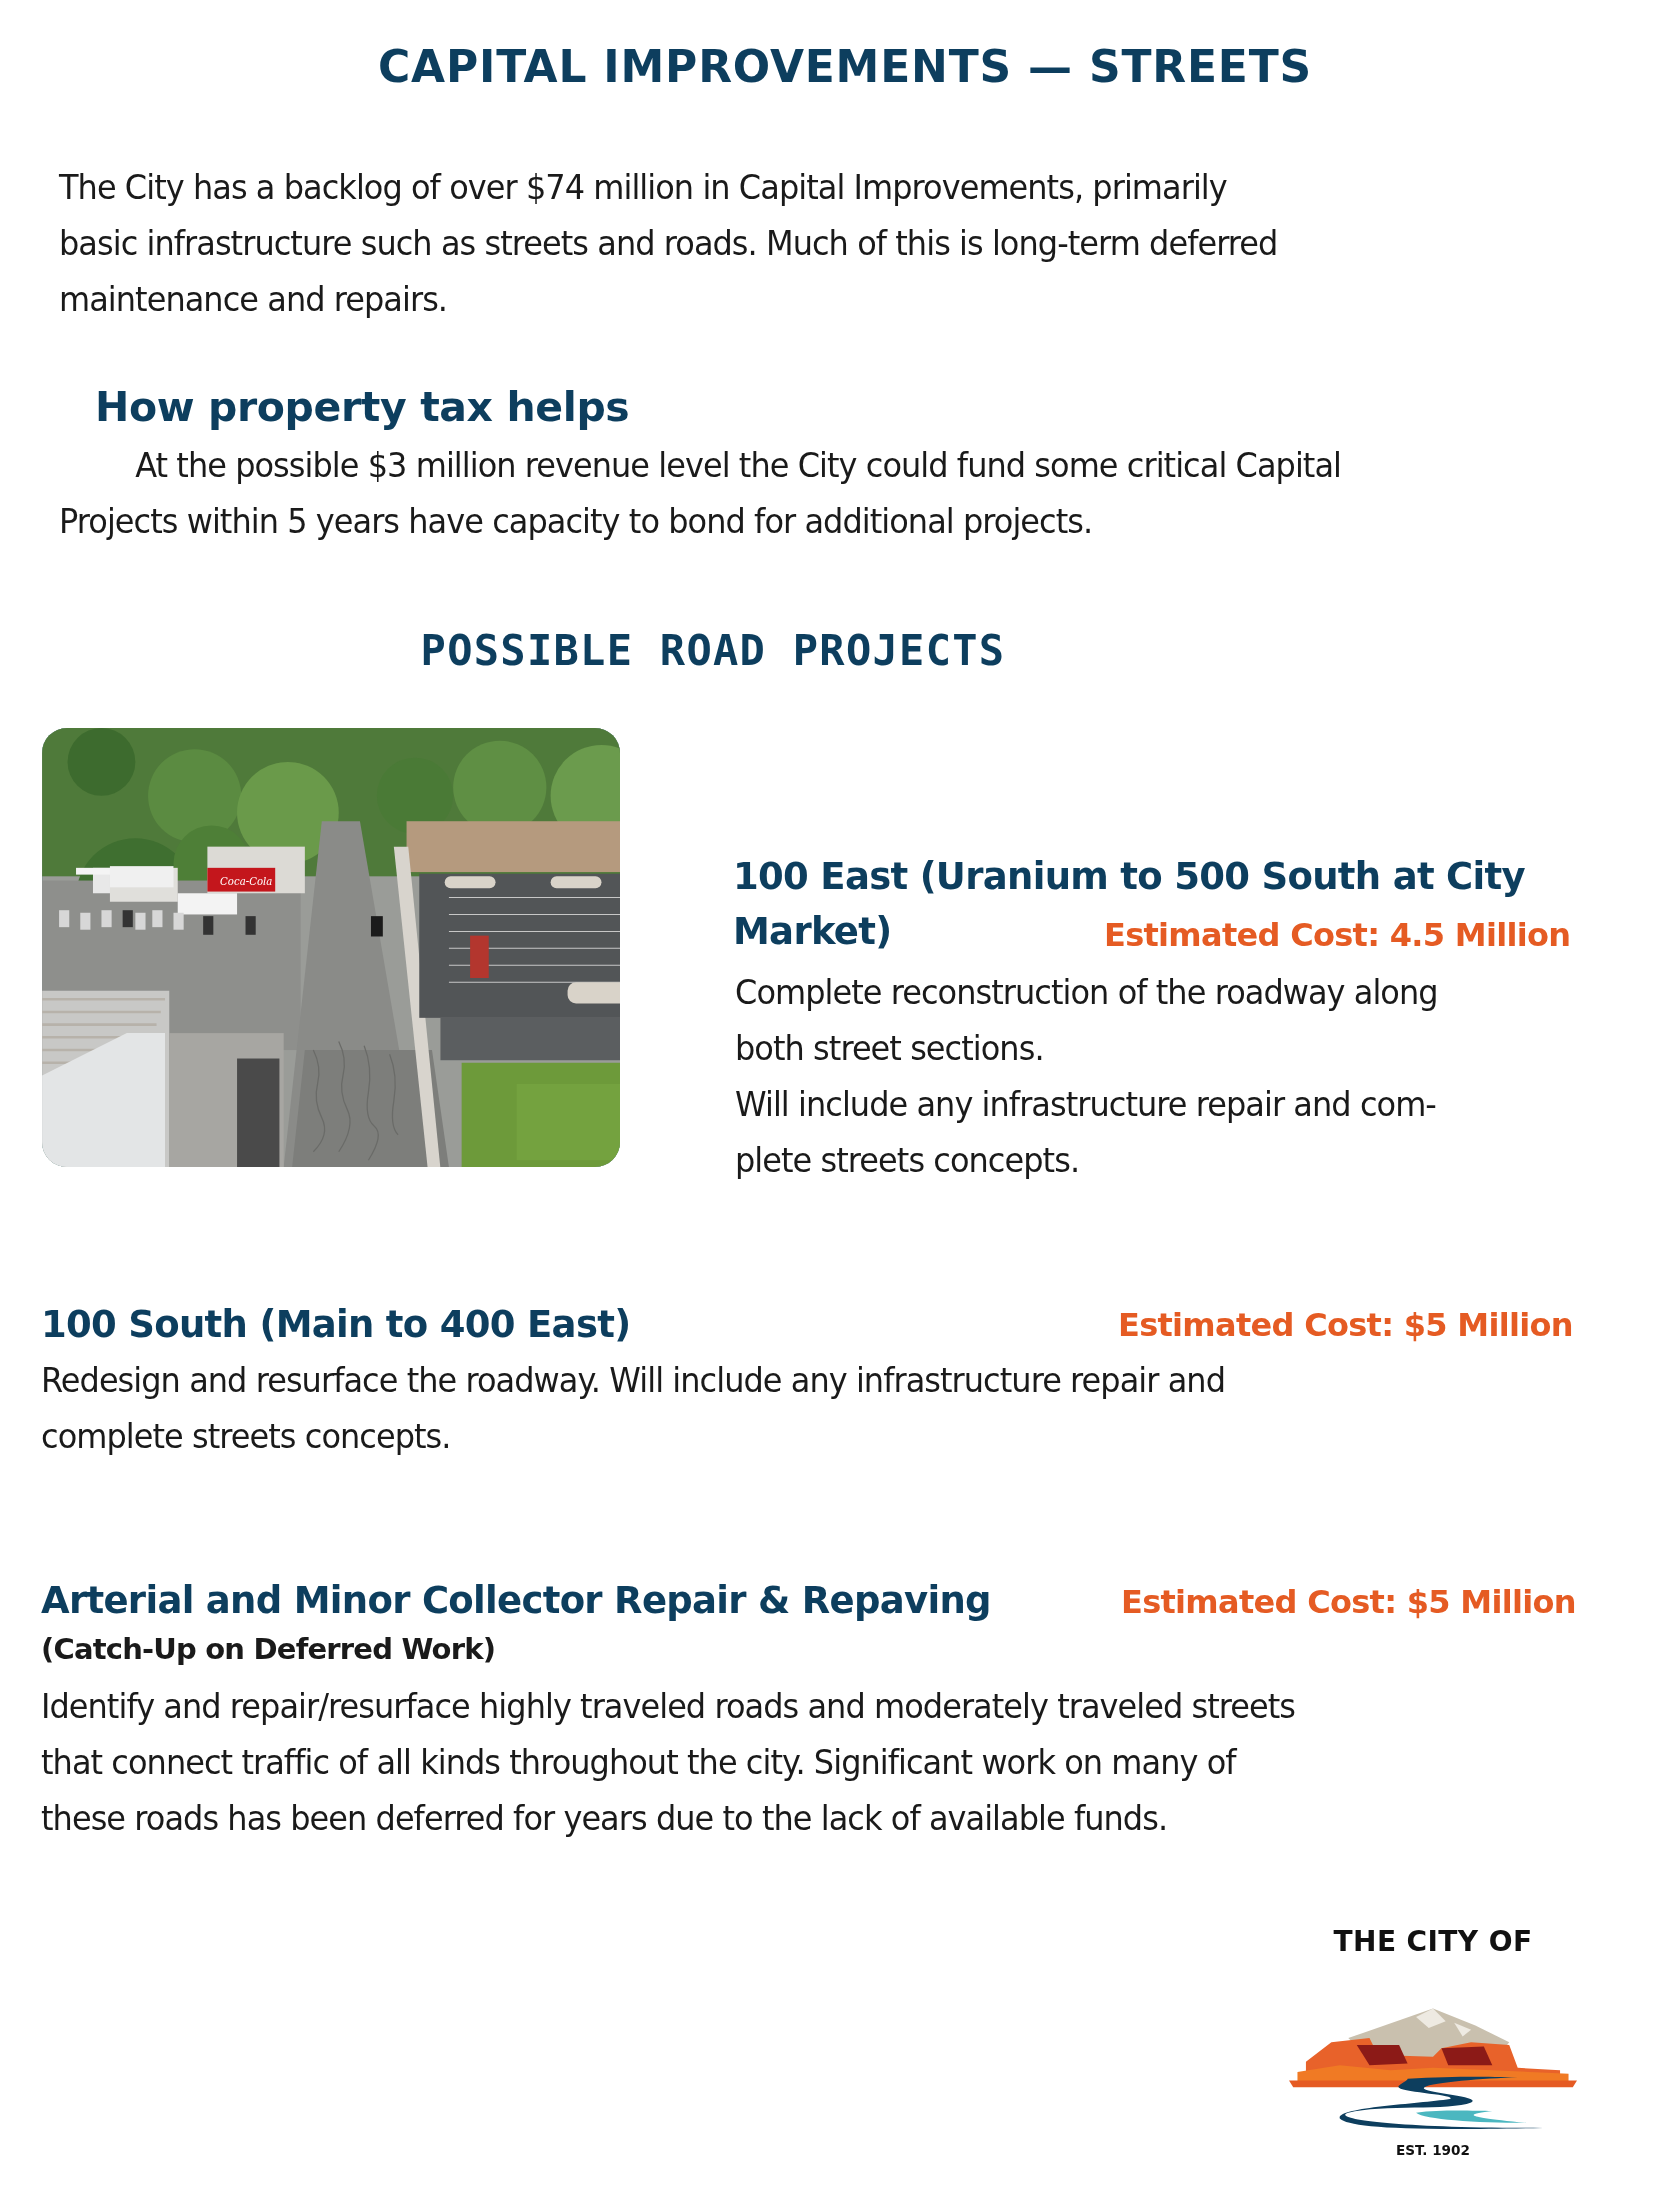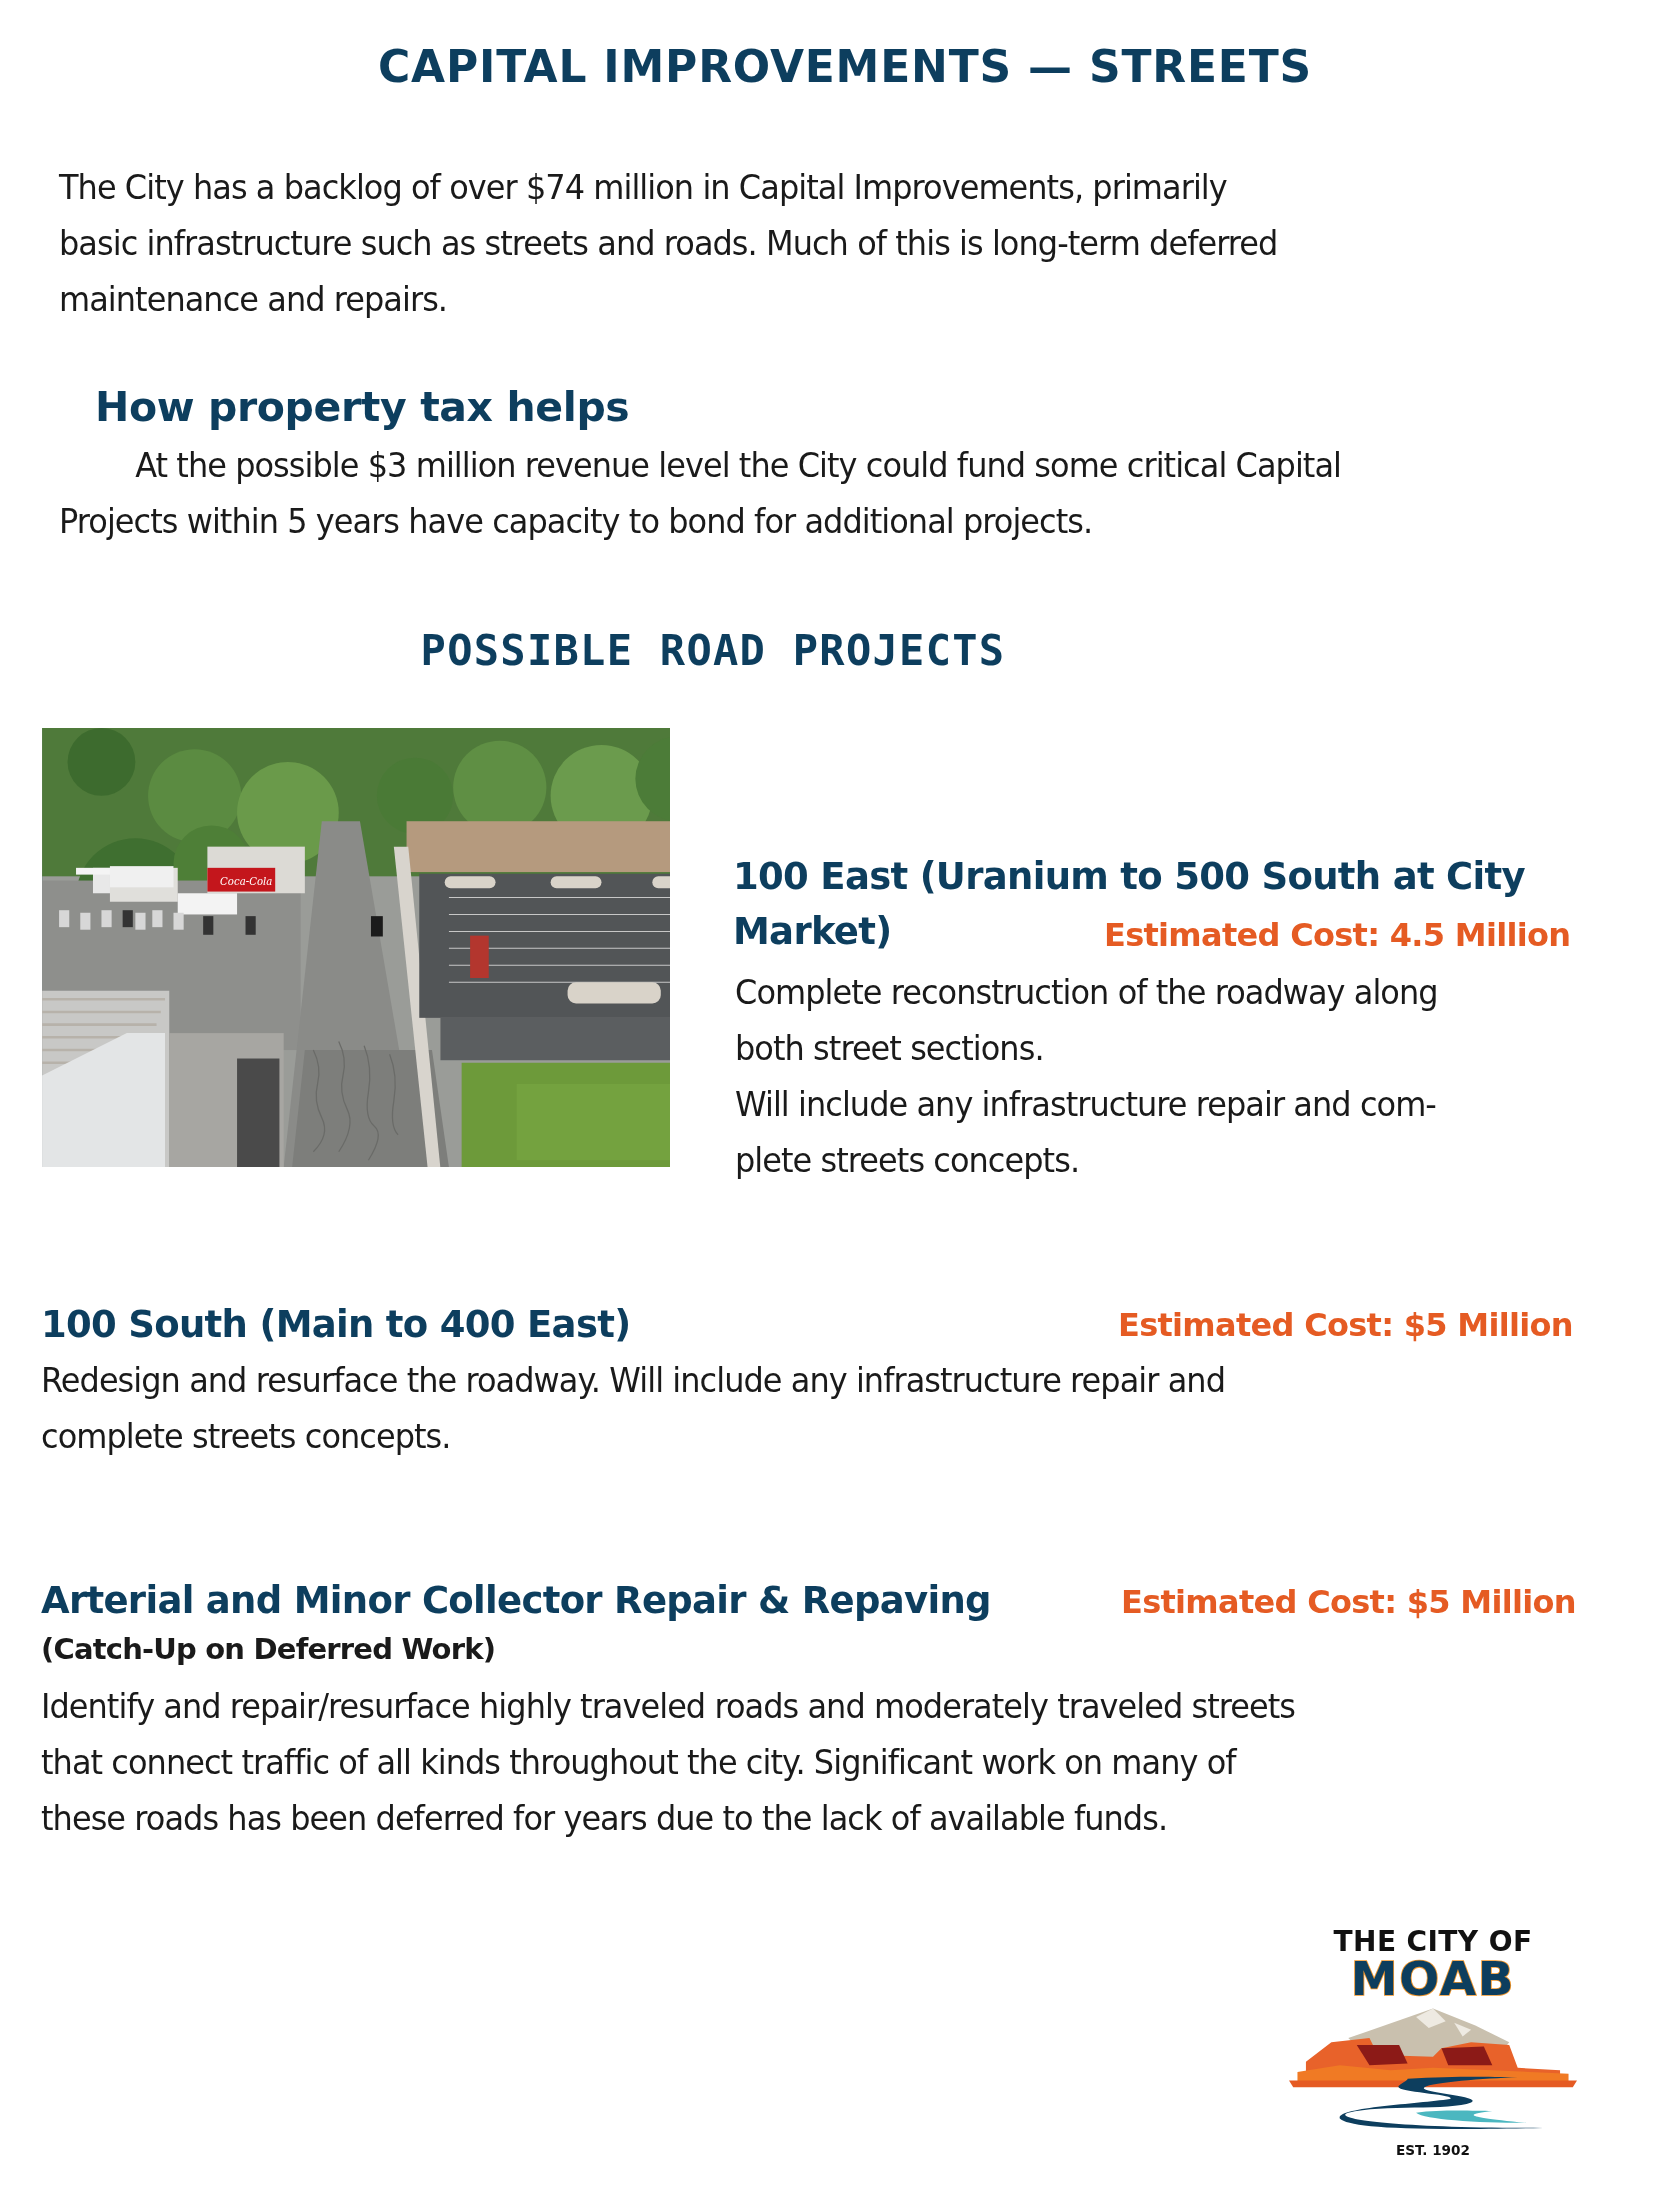--- a/index.html
+++ b/index.html
@@ -31,22 +31,22 @@
     #tax-body .indent { display: inline-block; width: 81px; }
 
     #projects-heading {
       position: absolute; left: 0; top: 626px; width: 1390px;
       text-align: center; font-weight: bold; font-size: 42px; letter-spacing: 1.3px;
       font-family: "DejaVu Sans Mono", monospace;
     }
 
     
     #road-photo {
-      position: absolute; left: 42px; top: 728px; width: 628px; height: 439px;
-      overflow: hidden; background: #0f766e;
+      position: absolute; left: 42px; top: 728px; width: 578px; height: 439px;
+      overflow: hidden; background: #0f766e; border-radius: 25px;
     }
 
     .proj-title {
       font-family: "DejaVu Sans", sans-serif; font-weight: bold; font-size: 37px;
       color: #0d3e5e; letter-spacing: -0.7px;
     }
     .proj-cost {
       font-family: "DejaVu Sans", sans-serif; font-weight: bold; font-size: 32px;
       color: #e55b23; letter-spacing: -0.7px;
     }
@@ -222,21 +222,20 @@
 <div id="p3-cost" class="proj-cost">Estimated Cost: $5 Million</div>
 <div id="p3-sub">(Catch-Up on Deferred Work)</div>
 <div id="p3-desc" class="body-text">
   <div>Identify and repair/resurface highly traveled roads and moderately traveled streets</div>
   <div>that connect traffic of all kinds throughout the city. Significant work on many of</div>
   <div>these roads has been deferred for years due to the lack of available funds.</div>
 </div>
 
 <div id="logo">
   <div id="logo-city">THE CITY OF</div>
-  <div id="logo-moab">MOAB</div>
   <svg id="logo-art" width="288" height="136" viewBox="0 0 340 160" xmlns="http://www.w3.org/2000/svg">
 
     <polygon points="70,40 170,5 220,25 260,45 240,70 100,70" fill="#c9c0ae"></polygon>
     <polygon points="150,15 170,5 185,20 165,28" fill="#eeeae2"></polygon>
     <polygon points="195,22 215,30 205,38" fill="#eeeae2"></polygon>
 
     <polygon points="20,68 50,45 95,40 105,60 170,62 180,52 215,45 260,48 270,75 320,78 320,90 20,92" fill="#e8622a"></polygon>
     <polygon points="80,48 130,48 140,70 95,72" fill="#8c1a17"></polygon>
     <polygon points="180,52 230,50 240,72 188,72" fill="#8c1a17"></polygon>
     <polygon points="10,80 60,72 120,78 170,75 240,78 330,82 330,95 10,96" fill="#f07a24"></polygon>

